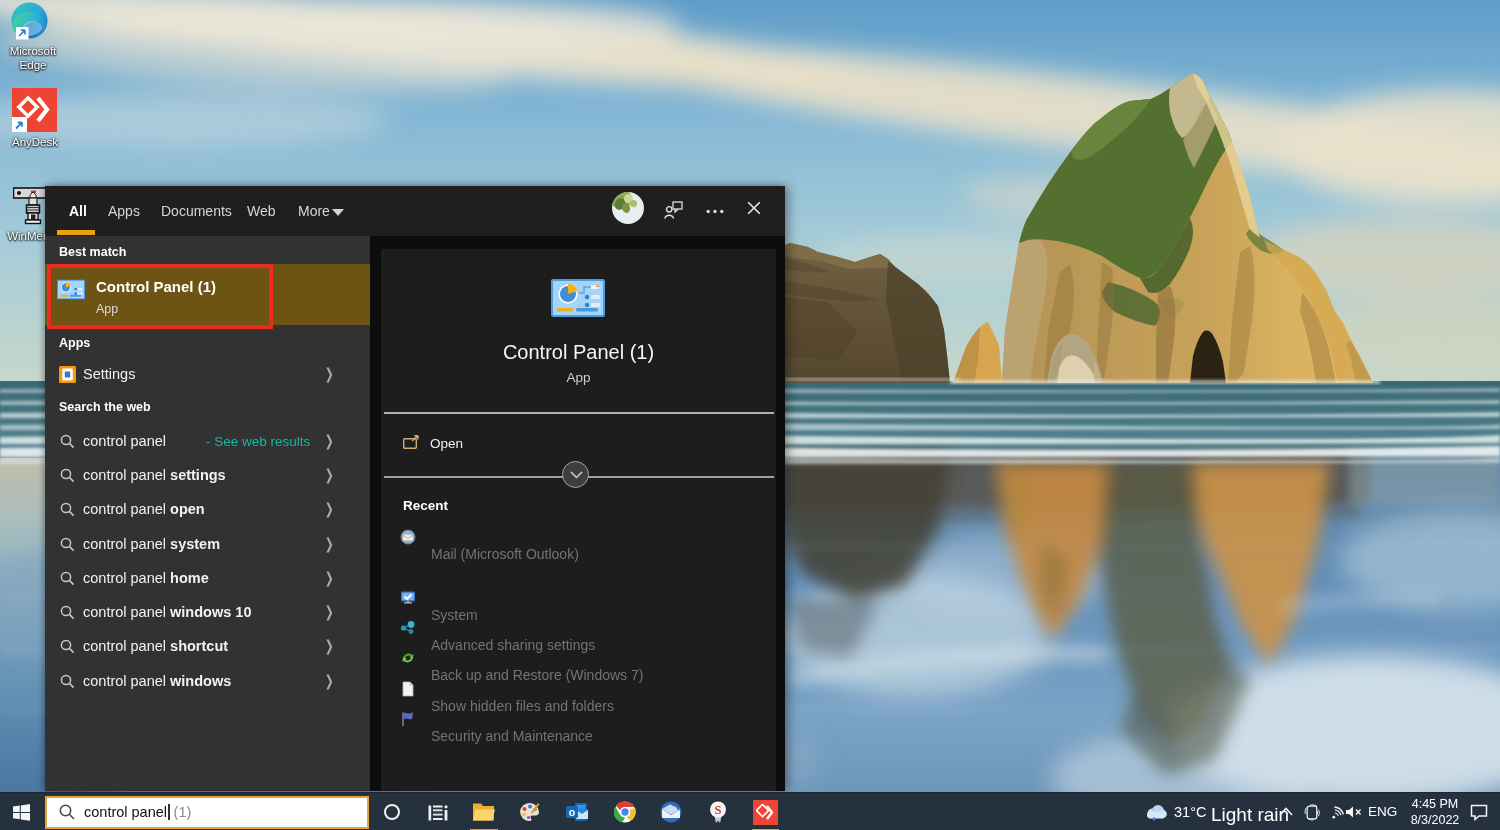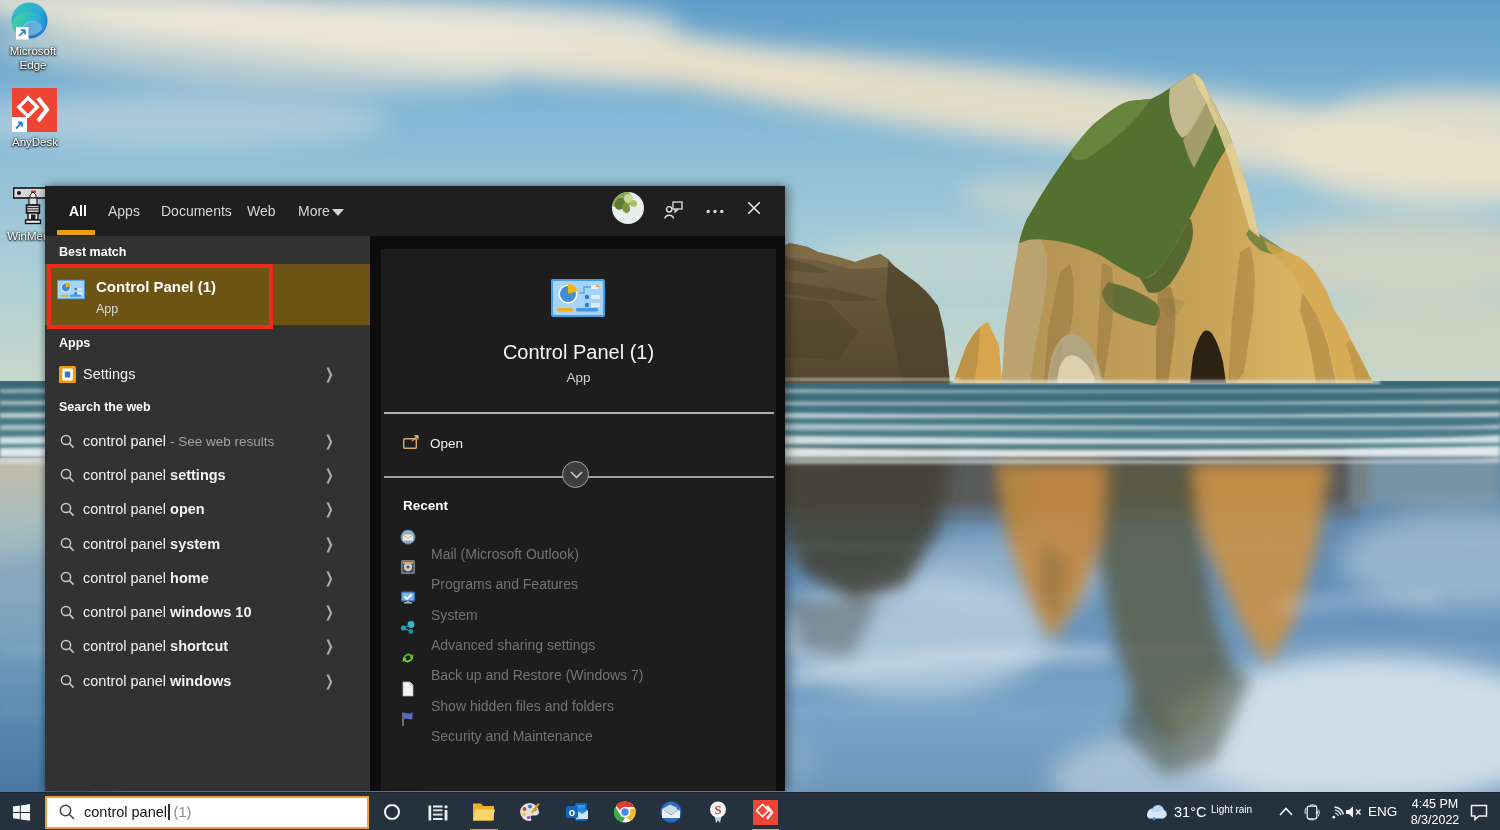--- a/index.html
+++ b/index.html
@@ -13,21 +13,21 @@
   .tab { position:absolute; top:17px; font-size:14px; color:#d5d5d5; }
   .tabsel { font-weight:bold; color:#fff; }
   #tabline { position:absolute; left:12px; top:44px; width:38px; height:4.5px; background:#eca10c; }
   #pright { position:absolute; left:325px; top:50px; width:415px; height:555px; background:#0d0d0d; }
   #prinner { position:absolute; left:11px; top:13px; width:395px; height:542px; background:#1d1d1d; }
   .lrow { position:absolute; left:0; width:305px; height:34px; }
   .lrow .ic { position:absolute; left:14px; top:8px; width:17px; height:17px; }
   .lrow .tx { position:absolute; left:38px; top:8px; font-size:14.5px; color:#f2f2f2; white-space:nowrap; }
   .lrow .ch { position:absolute; right:14px; top:7px; font-size:15px; color:#aaa; transform:scaleX(0.72); }
   .shead { position:absolute; left:14px; font-size:12.5px; font-weight:bold; color:#fff; }
-  .gray { color:#a3a3a3; }
+  .gray { color:#14b8a6;margin-left:36px; }
   .rrow { position:absolute; left:19px; width:370px; height:30px; }
   .rrow .ric { position:absolute; left:0px; top:7px; width:16px; height:16px; }
   .rrow .rtx { position:absolute; left:31px; top:24px; font-size:14px; color:#737373; white-space:nowrap; }
   
   #taskbar { left:0; top:792px; width:1500px; height:38px; background:#26313e; border-top:1px solid #1c2733; }
   .tbtx { position:absolute; color:#fff; font-size:13.5px; }
 
 </style>
 </head>
 <body>
@@ -326,30 +326,20 @@
           </svg>
         <div style="position:absolute;left:22px;top:249px;font-size:13.5px;font-weight:bold;color:#fff;">Recent</div>
         <div class="rrow" style="top:273px;">
           <svg class="ric" viewBox="0 0 16 16">
               <circle cx="8" cy="8" r="7" fill="#8fb5d8"></circle>
               <circle cx="8" cy="8" r="7" fill="none" stroke="#5580a8" stroke-width="1"></circle>
               <rect x="2.5" y="5" width="11" height="7" rx="1" fill="#ece8e2" stroke="#9a9488" stroke-width="0.7"></rect>
               <path d="M2.5,5.5 L8,9.5 L13.5,5.5" fill="none" stroke="#b0a898" stroke-width="0.8"></path>
             </svg>
           <span class="rtx">Mail (Microsoft Outlook)</span>
-        </div>
-        <div class="rrow" style="top:303px;">
-          <svg class="ric" viewBox="0 0 16 16">
-              <rect x="1" y="1" width="14" height="14" rx="1.5" fill="#7a7f86"></rect>
-              <rect x="2.5" y="2.5" width="11" height="11" fill="#4a4f55"></rect>
-              <circle cx="8" cy="8" r="4.2" fill="#c8cdd2"></circle>
-              <circle cx="8" cy="8" r="1.5" fill="#4a4f55"></circle>
-              <rect x="3" y="2.8" width="10" height="2" fill="#e8a33c"></rect>
-            </svg>
-          <span class="rtx">Programs and Features</span>
         </div>
         <div class="rrow" style="top:334px;">
           <svg class="ric" viewBox="0 0 16 16">
               <rect x="1" y="1.5" width="14" height="10" rx="1" fill="#2d6fb8"></rect>
               <rect x="2.2" y="2.7" width="11.6" height="7.6" fill="#7ab2e8"></rect>
               <path d="M4.5,6.5 l2.5,2.5 4.5,-4.5" stroke="#fff" stroke-width="1.8" fill="none"></path>
               <rect x="4" y="12" width="8" height="1.6" fill="#9aa0a8"></rect>
               <rect x="6.5" y="11" width="3" height="1.6" fill="#9aa0a8"></rect>
             </svg>
           <span class="rtx">System</span>
@@ -614,21 +604,21 @@
     <div style="position:absolute;left:752px;top:36px;width:27px;height:2px;background:#c9a15c;"></div>
 
     <svg style="position:absolute;left:1144px;top:10px" width="24" height="18" viewBox="0 0 24 18">
       <circle cx="8.5" cy="10.5" r="5" fill="#c9dff6"></circle>
       <circle cx="14" cy="8" r="6" fill="#b9d6f2"></circle>
       <circle cx="18.5" cy="11" r="4.3" fill="#cfe3f6"></circle>
       <path d="M5,15.5 a4,4 0 0 1 0,-7 h14 a4,4 0 0 1 0,7 Z" fill="#d6e7f8"></path>
       <circle cx="10" cy="15.8" r="1.6" fill="#3f87d8"></circle>
     </svg>
     <div class="tbtx" style="left:1174px;top:11px;font-size:14.5px;">31°C</div>
-    <div class="tbtx" style="left:1211px;top:11px;font-size:10px;">Light rain</div>
+    <div class="tbtx" style="left:1211px;top:11px;font-size:19px;">Light rain</div>
     <svg style="position:absolute;left:1279px;top:14px" width="14" height="9" viewBox="0 0 14 9">
         <path d="M1,8 L7,1.5 L13,8" fill="none" stroke="#f2f4f6" stroke-width="1.6"></path>
       </svg>
     <svg style="position:absolute;left:1304px;top:11px" width="16" height="17" viewBox="0 0 16 17">
       <rect x="3.2" y="2.2" width="9.6" height="12.6" rx="2" fill="none" stroke="#f2f4f6" stroke-width="1.25"></rect>
       <path d="M6,1.2 A8,8 0 0 1 12.5,1.8 M14.8,5.8 a8,8 0 0 1 -0.4,6.4 M10,15.8 a8,8 0 0 1 -6.4,-1.4 M1.3,10 a8,8 0 0 1 0.9,-6.4" fill="none" stroke="#f2f4f6" stroke-width="1" opacity="0.9"></path>
       <circle cx="13.2" cy="8.5" r="1" fill="#f2f4f6"></circle>
     </svg>
     <svg style="position:absolute;left:1326px;top:11px" width="18" height="15" viewBox="0 0 18 15">
       <path d="M8.5,2.9 A10.5,10.5 0 0 1 17.4,10.4" fill="none" stroke="#f2f4f6" stroke-width="1.5"></path>

